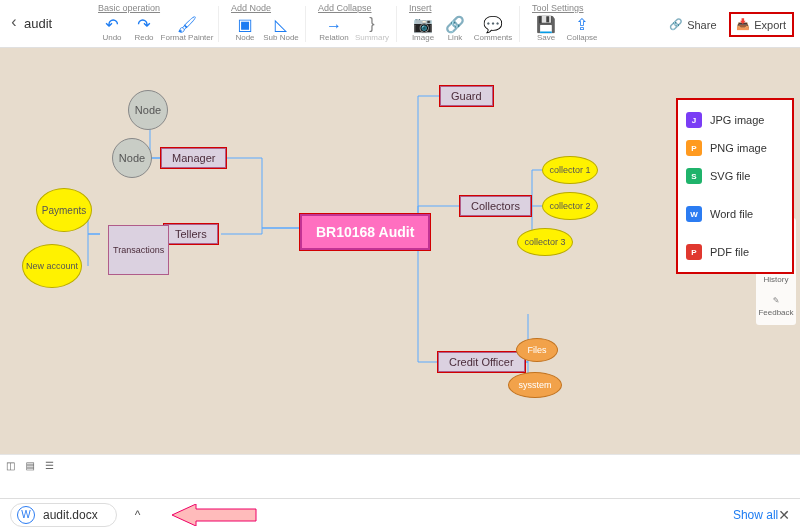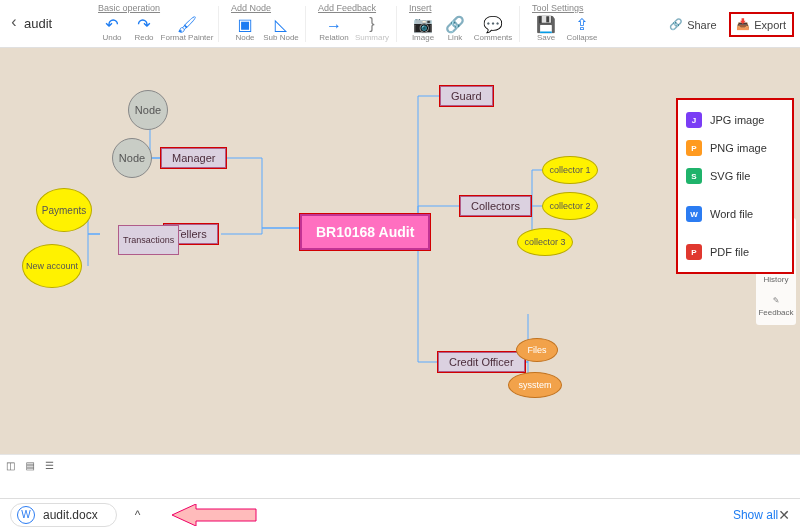--- a/index.html
+++ b/index.html
@@ -96,21 +96,21 @@
         </div>
       <div class="tb-btn" style="width:40px">
           <span class="ic ic-blue">◺</span>
           <span class="lab">Sub Node</span>
         </div>
     </div>
   </div>
   <div class="tb-sep"></div>
 
   <div class="tb-group">
-    <div class="tb-group-label">Add Feedback</div>
+    <div class="tb-group-label">Add Collapse</div>
     <div class="tb-row">
       <div class="tb-btn" style="width:36px">
           <span class="ic ic-blue">→</span>
           <span class="lab">Relation</span>
         </div>
       <div class="tb-btn" style="width:40px;opacity:.5">
           <span class="ic">}</span>
           <span class="lab">Summary</span>
         </div>
     </div>
@@ -184,21 +184,21 @@
         <path d="M512 314 L528 314 L528 266"></path>
         <path d="M512 314 L524 314 L524 302"></path>
         <path d="M512 314 L528 314 L528 336"></path>
       </g>
     </svg>
 
     <div class="node root outline-red" style="left:300px;top:166px;">BR10168 Audit</div>
 
     <div class="node rect outline-red" style="left:161px;top:100px;">Manager</div>
     <div class="node rect outline-red" style="left:164px;top:176px;">Tellers</div>
-    <div class="node rect" style="left:118px;top:177px;font-size:9px;padding:9px 4px;">Transactions</div>
+    <div class="node rect" style="left:108px;top:177px;font-size:9px;padding:19px 4px;">Transactions</div>
     <div class="node circle c-grey" style="left:128px;top:42px;width:40px;height:40px;">Node</div>
     <div class="node circle c-grey" style="left:112px;top:90px;width:40px;height:40px;">Node</div>
     <div class="node circle c-yellow" style="left:36px;top:140px;width:56px;height:44px;font-size:10px;">Payments</div>
     <div class="node circle c-yellow" style="left:22px;top:196px;width:60px;height:44px;font-size:9px;">New account</div>
 
     <div class="node rect outline-red" style="left:440px;top:38px;">Guard</div>
     <div class="node rect outline-red" style="left:460px;top:148px;">Collectors</div>
     <div class="node rect outline-red" style="left:438px;top:304px;">Credit Officer</div>
 
     <div class="node circle c-yellow" style="left:542px;top:108px;width:56px;height:28px;font-size:9px;">collector 1</div>

